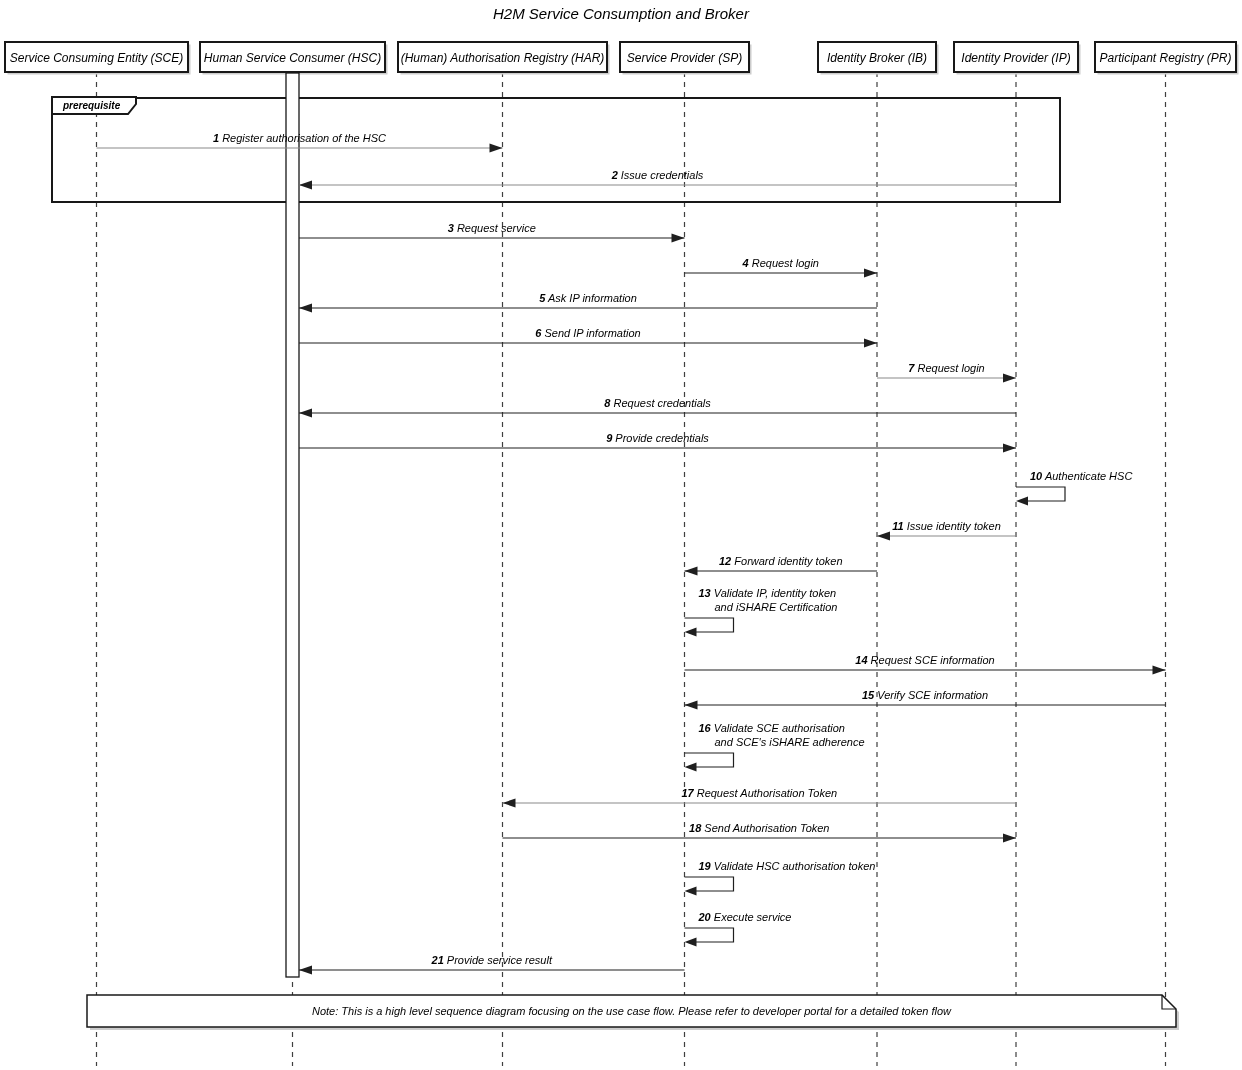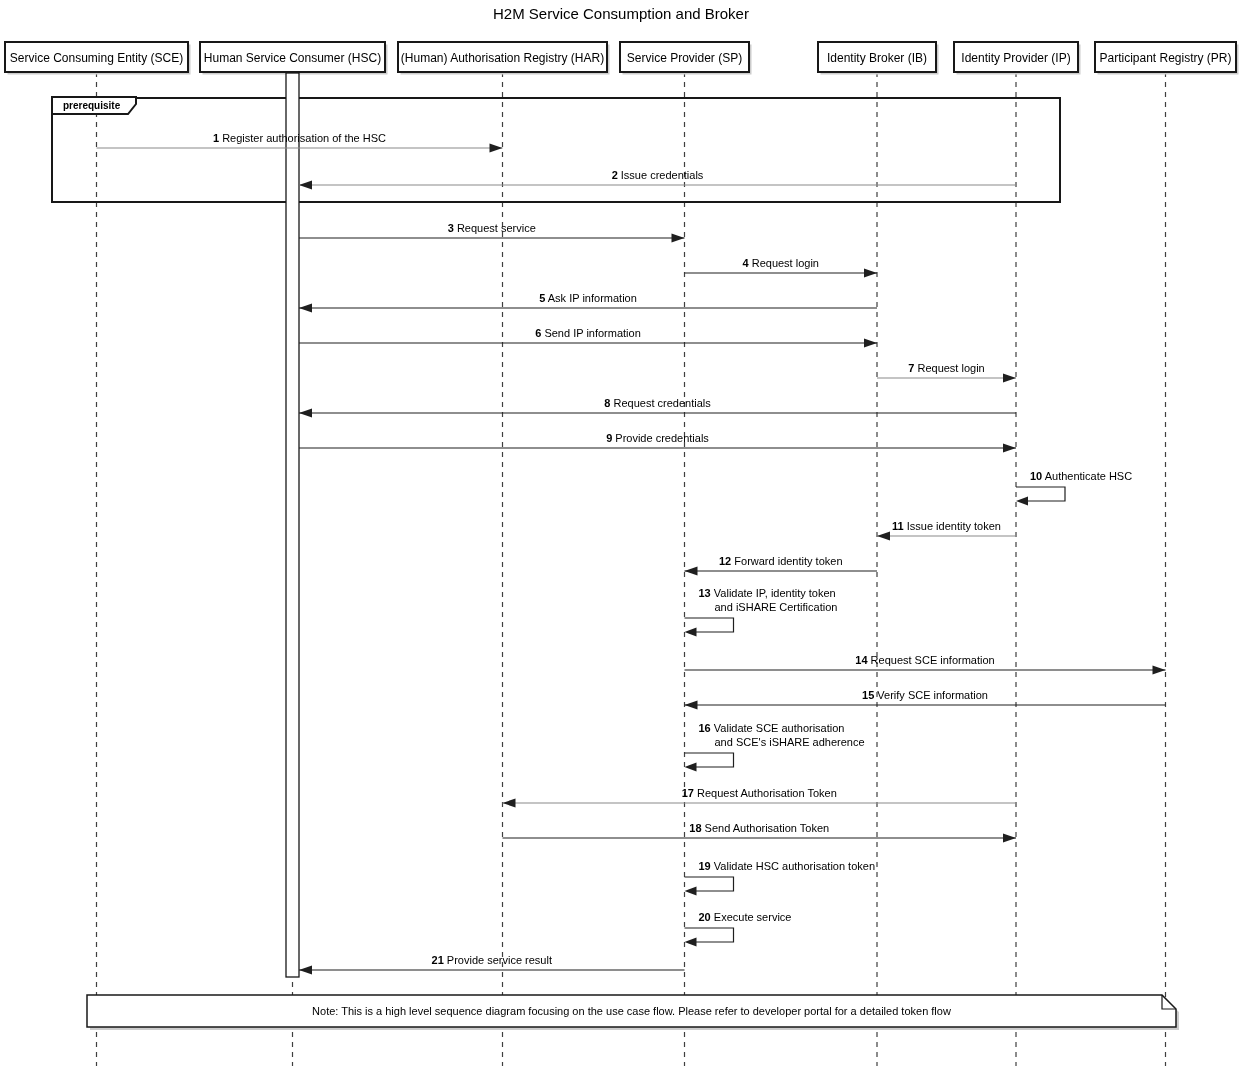--- a/index.html
+++ b/index.html
@@ -1,16 +1,16 @@
 <!DOCTYPE html>
 <html><head>
 <meta charset="utf-8">
 <style>
   html,body{margin:0;padding:0;background:#ffffff;}
-  #stage{position:relative;width:1242px;height:1070px;background:#ffffff;overflow:hidden;}
+  #stage{position:relative;width:1242px;height:1070px;background:#ffffff;overflow:hidden;font-style:italic;}
   svg{font-family:"Liberation Sans", sans-serif;}
   text{fill:#000000;}
 </style>
 </head>
 <body>
 
 <div id="stage">
   <svg id="seq-svg" width="1242" height="1070" viewBox="0 0 1242 1070">
     <text x="621" y="19" text-anchor="middle" font-size="15">H2M Service Consumption and Broker</text>
     <g id="layer-lifelines">

